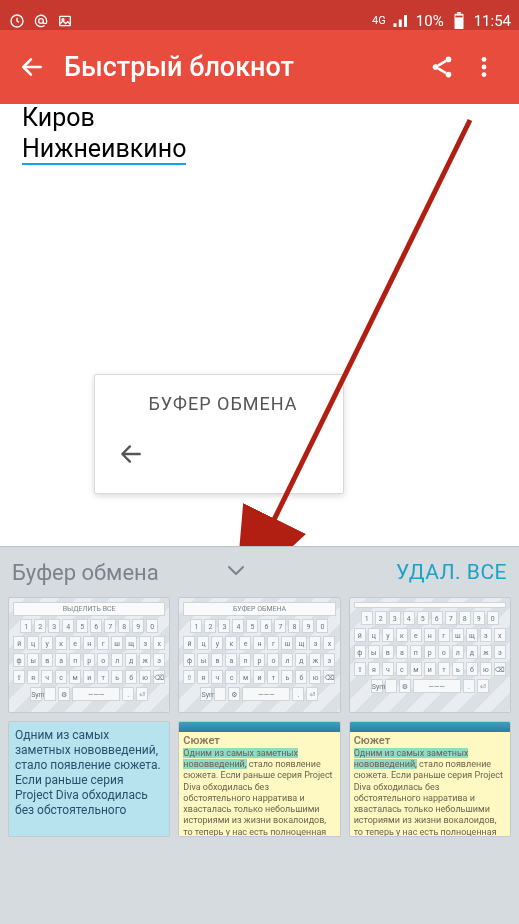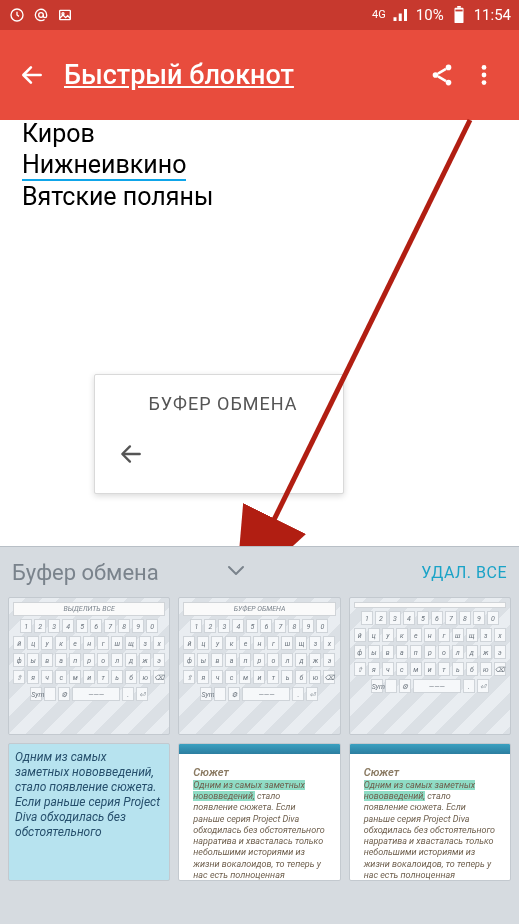--- a/index.html
+++ b/index.html
@@ -1,28 +1,28 @@
 <!DOCTYPE html>
 <html><head>
 <meta charset="utf-8">
 <style>
   * { box-sizing: border-box; margin: 0; padding: 0; }
   html, body { width: 519px; height: 924px; font-family: Roboto, Arial, sans-serif; background: #fff; overflow: hidden; }
 
   .status-bar {
     height: 30px; background: #c7392e; color: #fff;
-    display: flex; align-items: center; padding: 0 8px; font-size: 15px;
+    display: flex; align-items: flex-end; padding: 0 8px; font-size: 15px;
   }
   .status-left { display: flex; gap: 6px; align-items: center; }
   .status-right { margin-left: auto; display: flex; gap: 6px; align-items: center; }
   .status-ic { width: 18px; height: 18px; display: inline-flex; align-items: center; justify-content: center; }
 
   .app-bar {
-    height: 90px; background: #e84c3d; color: #fff;
-    display: flex; align-items: center; padding: 0 14px; text-decoration: underline;
+    height: 74px; background: #e84c3d; color: #fff;
+    display: flex; align-items: center; padding: 0 14px;
   }
   .app-bar .back { width: 36px; height: 36px; display:flex; align-items:center; justify-content:center; cursor:pointer; }
   .app-title { font-size: 27px; font-weight: 500; margin-left: 14px; flex: 1; }
   .app-bar .act { width: 42px; height: 42px; display:flex; align-items:center; justify-content:center; cursor:pointer; }
 
   .note-area { padding: 2px 10px 10px 22px; font-size: 25px; line-height: 1.25; color:#000; height: 270px; overflow:hidden;}
   .spelled { border-bottom: 2px solid #0ea5e9; }
   .para { margin-top:-4px;}
 
   .popup {
@@ -38,40 +38,40 @@
   .clip-panel {
     position: absolute; left:0; top: 546px; width: 519px; height: 378px;
     background: #d6dbe0; border-top: 1px solid #b8bfc6;
   }
   .clip-header {
     display:flex; align-items:center; height: 50px; padding: 0 12px;
     color:#7a838c; font-size: 22px;
   }
   .clip-title { flex: 0 0 auto; }
   .clip-chevron { flex: 0 0 auto; margin-left: 60px; cursor:pointer;}
-  .clip-clear { margin-left:auto; color:#1aa3c7; font-size:16px; letter-spacing:.5px; cursor:pointer;}
+  .clip-clear { margin-left:auto; color:#1aa3c7; font-size:21px; letter-spacing:.5px; cursor:pointer;}
 
   .clip-grid { display:grid; grid-template-columns: repeat(3, 1fr); gap: 8px; padding: 0 8px; }
   .clip-item {
-    height: 138px; border-radius: 2px; overflow:hidden; position:relative; font-size:8px;
+    height: 116px; border-radius: 2px; overflow:hidden; position:relative; font-size:8px;
     background: repeating-linear-gradient(135deg, #e9edf1 0 12px, #dbe0e5 12px 24px);
-    border: 1px solid #c3c9cf; color:#7a838c;font-style:italic;
+    border: 1px solid #c3c9cf; color:#7a838c;
   }
   .kb-preview { padding:4px; }
   .kb-banner { background:#fafafa; border:1px solid #d0d4d8; font-size:7px; text-align:center; padding:2px 0; margin-bottom:3px;}
   .kb-rows { display:flex; flex-direction:column; gap:3px;}
   .kb-row { display:flex; gap:2px; justify-content:center;}
   .kb-key { background:#f6f8fa; border:1px solid #cfd4d9; width:12px; height:14px; font-size:7px; line-height:14px; text-align:center; color:#6b747d;}
   .kb-key.wide { width:22px; }
 
   .clip-item.text-item {
     background:#b7e3ef; color:#27506d; font-size:12px; line-height:1.25; padding:6px;
   }
   .clip-item.article {
-    background: #ffffff; color:#6e5f4d; font-size:9px; line-height:1.25; padding:14px;
+    background: #fef9c3; color:#6e5f4d; font-size:9px; line-height:1.25; padding:4px;
   }
   .article .hdr { font-size:11px; color:#8a7a62; font-weight:600; }
   .article .hl { background:#8fdcc5; }
   .article .miniimg { position:absolute; top:0; left:0; right:0; height:10px;
      background: linear-gradient(#3aa0c0,#2c7ea0);}
   .article .body { margin-top:8px; }
 
 </style>
 </head>
 <body>
@@ -139,21 +139,20 @@
         <circle cx="12" cy="12" r="2.2"></circle>
         <circle cx="12" cy="19" r="2.2"></circle>
       </svg>
   </div>
 </div>
 
 <div class="note-area">
   <div class="para" id="note-lines">
       <div>Киров</div>
       <div><span class="spelled">Нижнеивкино</span></div>
-      <div>Вятские поляны</div>
     </div>
 </div>
 
 <div class="popup">
   <div class="label">БУФЕР ОБМЕНА</div>
   <div class="pback">
     <svg width="26" height="26" viewBox="0 0 24 24" fill="none" stroke="#555" stroke-width="2.2" stroke-linecap="round" stroke-linejoin="round">
         <path d="M20 12H5"></path>
         <path d="M11 5l-7 7 7 7"></path>
       </svg>

